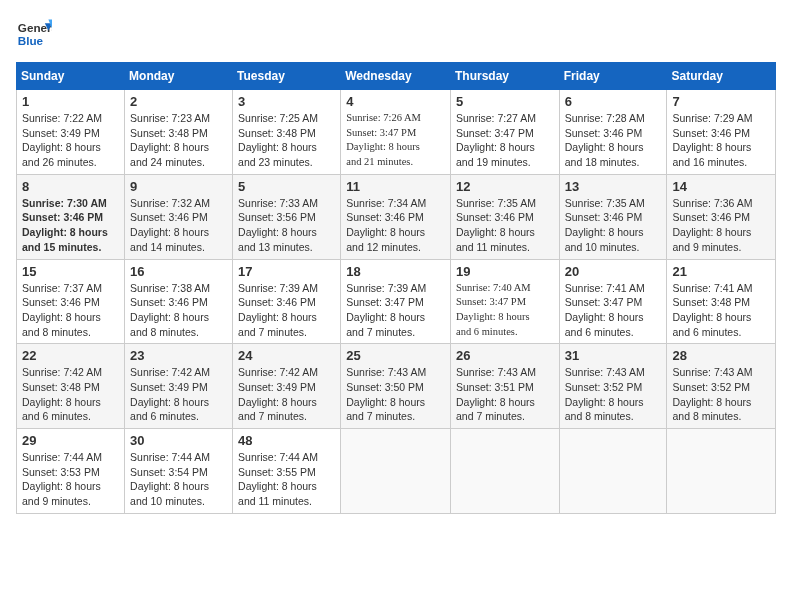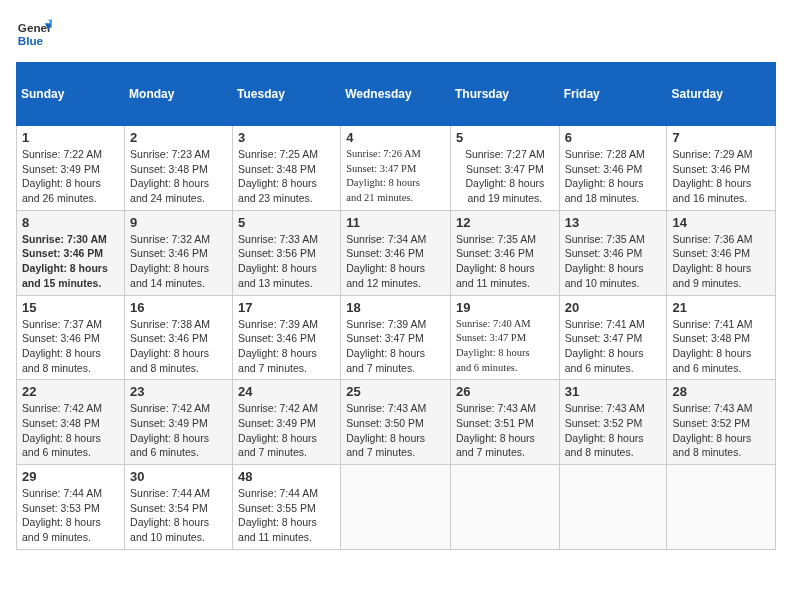--- a/index.html
+++ b/index.html
@@ -38,21 +38,21 @@
       color: #555;
     }
     table {
       width: 100%;
       border-collapse: collapse;
       font-size: 11px;
     }
     th {
       background-color: #1565c0;
       color: #fff;
-      padding: 24px 4px;
+      padding: 6px 4px;
       text-align: left;
       font-size: 12px;
       font-weight: bold;
       border: 1px solid #1565c0;
     }
     td {
       border: 1px solid #ccc;
       vertical-align: top;
       padding: 4px 5px;
       height: 80px;
@@ -133,21 +133,21 @@
         </td>
         <td>
           <span class="day-num">4</span>
           <div class="day-info" style="white-space: pre-line; font-family: Liberation Serif, serif;">Sunrise: 7:26 AM
 Sunset: 3:47 PM
 Daylight: 8 hours
 and 21 minutes.</div>
         </td>
         <td>
           <span class="day-num">5</span>
-          <div class="day-info" style="white-space: pre-line; text-align: center;">Sunrise: 7:27 AM
+          <div class="day-info" style="white-space: pre-line;">Sunrise: 7:27 AM
 Sunset: 3:47 PM
 Daylight: 8 hours
 and 19 minutes.</div>
         </td>
         <td>
           <span class="day-num">6</span>
           <div class="day-info" style="white-space: pre-line;">Sunrise: 7:28 AM
 Sunset: 3:46 PM
 Daylight: 8 hours
 and 18 minutes.</div>

